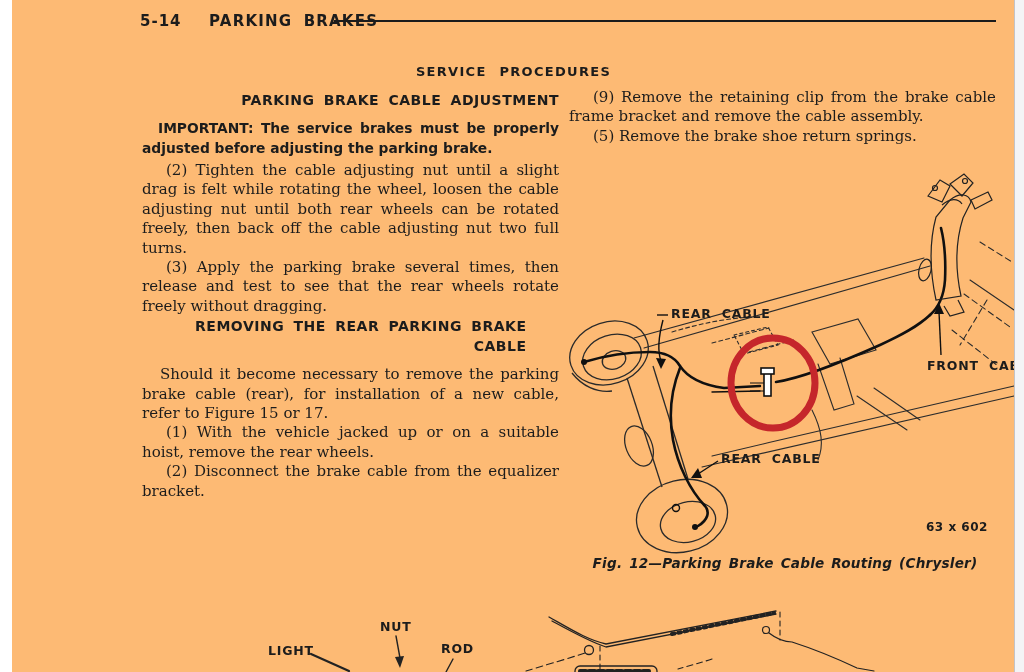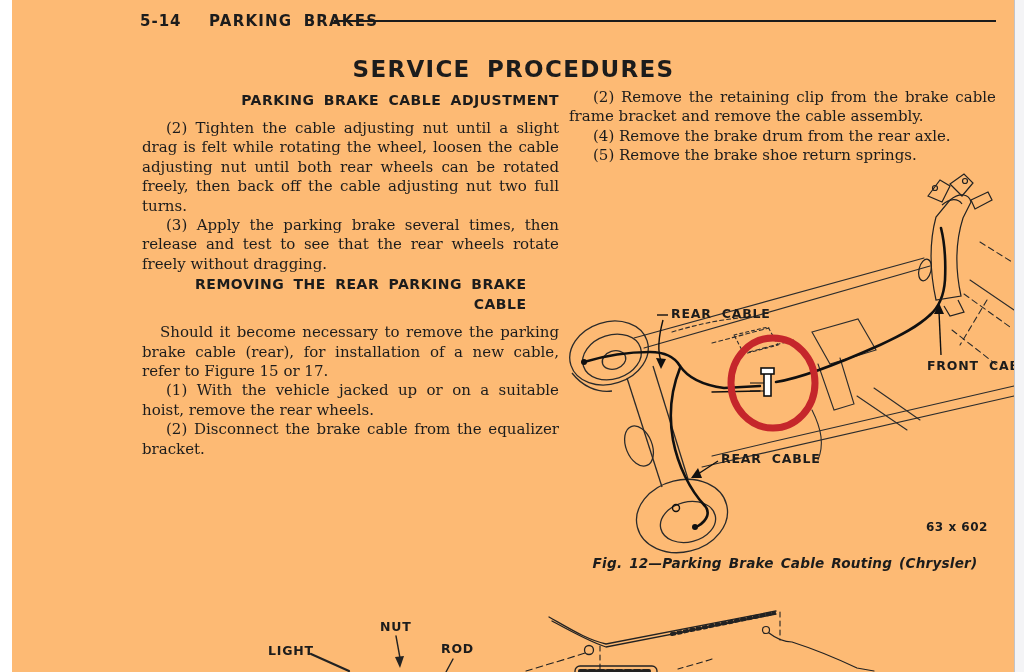--- a/index.html
+++ b/index.html
@@ -6,22 +6,22 @@
   body{width:1024px;height:672px;background:#ffffff;overflow:hidden;}
   #root{position:relative;width:1024px;height:672px;background:#fdba74;
         font-family:"DejaVu Serif", serif;color:#1c1c1c;margin-left:12px;}
   .abs{position:absolute;}
   .sans{font-family:"DejaVu Sans", sans-serif;}
 
   
   .pagenum{left:128px;top:12px;font-weight:bold;font-size:15px;letter-spacing:1px;}
   .chapter{left:197px;top:12px;font-weight:bold;font-size:15px;letter-spacing:1.2px;word-spacing:5px;}
   .headrule{left:322px;top:20px;width:662px;height:2.4px;background:#1b1b1b;}
-  .bigtitle{left:0;top:56px;width:1003px;text-align:center;font-weight:bold;
-            font-size:23px;letter-spacing:1.3px;word-spacing:7px;}
+  .bigtitle{left:0;top:64px;width:1003px;text-align:center;font-weight:bold;
+            font-size:13px;letter-spacing:1.3px;word-spacing:7px;}
 
   
   .col-left{left:130px;top:90px;width:417px;}
   .col-right{left:557px;top:88px;width:427px;}
   h2.sec{font-family:"DejaVu Sans", sans-serif;font-weight:bold;font-size:14px;
          letter-spacing:0.5px;word-spacing:4px;text-align:right;margin:0 0 9px 0;line-height:20px;}
   h2.sec.narrow{max-width:352px;margin-left:auto;margin-right:auto;}
   .important{font-family:"DejaVu Sans", sans-serif;font-weight:bold;font-size:13.8px;
              line-height:19.5px;text-align:justify;text-indent:16px;margin:0 0 3px 0;}
   p.step{font-size:15px;line-height:19.4px;text-align:justify;text-indent:24px;margin:0;}
@@ -46,31 +46,31 @@
 
 <div id="root">
 
   <div class="abs pagenum sans">5-14</div>
   <div class="abs chapter sans">PARKING BRAKES</div>
   <div class="abs headrule"></div>
   <div class="abs bigtitle sans">SERVICE PROCEDURES</div>
 
   <div class="abs col-left">
     <h2 class="sec">PARKING BRAKE CABLE ADJUSTMENT</h2>
+    <p class="important">IMPORTANT: The service brakes must be properly adjusted before adjusting the parking brake.</p>
     <p class="step">(2) Tighten the cable adjusting nut until a slight drag is felt while rotating the wheel, loosen the cable adjusting nut until both rear wheels can be rotated freely, then back off the cable adjusting nut two full turns.</p>
     <p class="step">(3) Apply the parking brake several times, then release and test to see that the rear wheels rotate freely without dragging.</p>
     <h2 class="sec narrow gap-sec">REMOVING THE REAR PARKING BRAKE CABLE</h2>
     <p class="intro">Should it become necessary to remove the parking brake cable (rear), for installation of a new cable, refer to Figure 15 or 17.</p>
     <p class="step">(1) With the vehicle jacked up or on a suitable hoist, remove the rear wheels.</p>
     <p class="step">(2) Disconnect the brake cable from the equalizer bracket.</p>
   </div>
 
   <div class="abs col-right">
-    <p class="step">(2) Remove the retaining clip from the brake cable frame bracket and remove the cable assembly.</p>
-    <p class="step">(4) Remove the brake drum from the rear axle.</p>
+    <p class="step">(9) Remove the retaining clip from the brake cable frame bracket and remove the cable assembly.</p>
     <p class="step">(5) Remove the brake shoe return springs.</p>
   </div>
 
   <svg class="abs" style="left:556px;top:170px" width="448" height="384" viewBox="556 170 448 384">
 
     <g stroke="#2c2c2c" fill="none" stroke-width="1.1" stroke-linecap="round">
       <path d="M622,338 L912,258"></path>
       <path d="M632,348 L918,266"></path>
       <path d="M660,332 C690,323 716,318 742,317" stroke-dasharray="4 3"></path>
       <path d="M700,343 L757,328" stroke-dasharray="4 3"></path>

